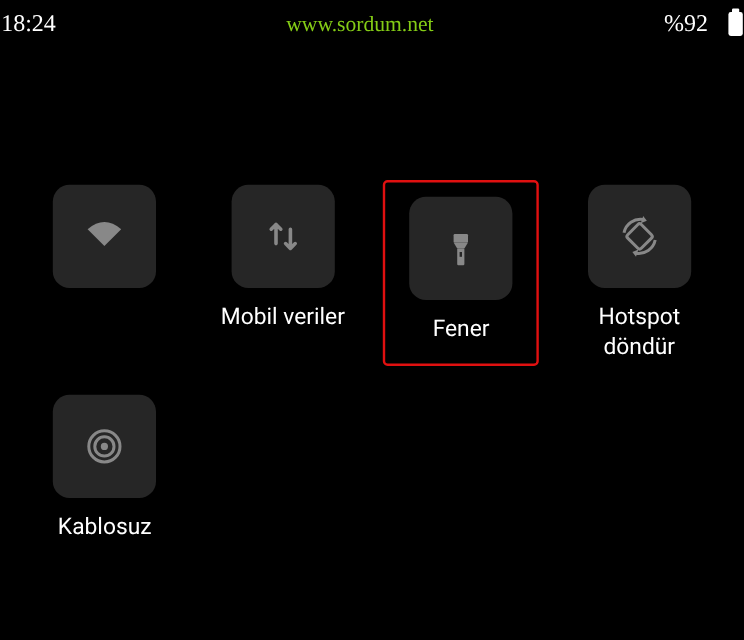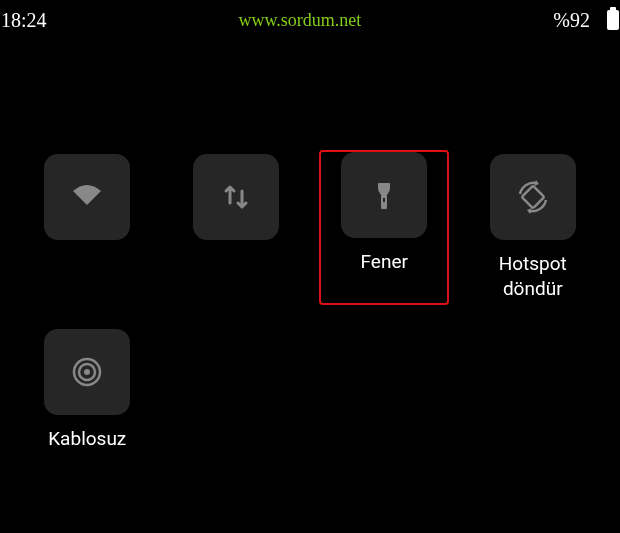--- a/index.html
+++ b/index.html
@@ -69,21 +69,21 @@
     .qs-item {
       display: flex;
       flex-direction: column;
       align-items: center;
       width: 130px;
       padding: 4px;
     }
     .qs-item.highlighted {
       border: 2px solid #e01010;
       border-radius: 4px;
-      padding: 0;
+      padding: 12px;
     }
     .qs-tile {
       width: 86px;
       height: 86px;
       background: #262626;
       border-radius: 14px;
       display: flex;
       align-items: center;
       justify-content: center;
       cursor: pointer;
@@ -126,20 +126,21 @@
       </div>
     </div>
 
     <div class="qs-item">
       <div class="qs-tile">
         <svg viewBox="0 0 40 40">
           <path d="M14 10 L14 26 M10 14 L14 10 L18 14" stroke="#888" stroke-width="3" fill="none" stroke-linecap="round" stroke-linejoin="round"></path>
           <path d="M26 30 L26 14 M22 26 L26 30 L30 26" stroke="#888" stroke-width="3" fill="none" stroke-linecap="round" stroke-linejoin="round"></path>
         </svg>
       </div>
+      <div class="qs-label">Mobil veriler</div>
     </div>
 
 
 
     <div class="qs-item highlighted">
       <div class="qs-tile">
         <svg viewBox="0 0 40 40">
           <rect x="14" y="8" width="12" height="7" rx="1" fill="#888"></rect>
           <path d="M14 15 L17 20 L23 20 L26 15 Z" fill="#888"></path>
           <rect x="17" y="20" width="6" height="14" rx="1" fill="#888"></rect>

